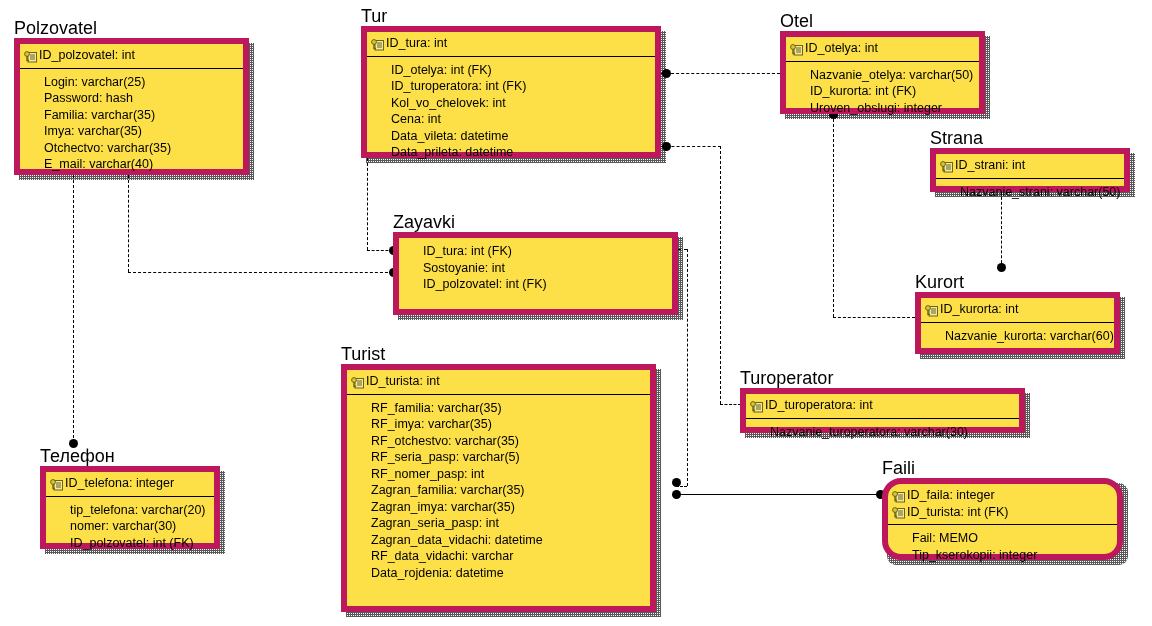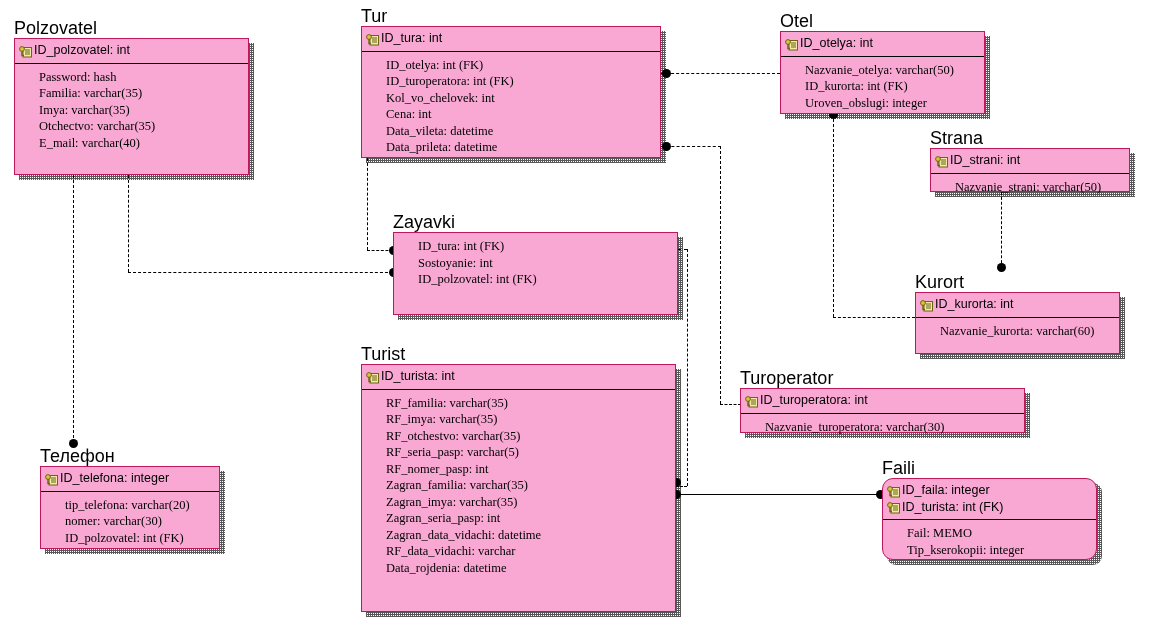--- a/index.html
+++ b/index.html
@@ -7,50 +7,50 @@
   #canvas{position:relative;width:1152px;height:626px;background:#ffffff;overflow:hidden;}
 
   
   .entity{position:absolute;}
   .entity .ent-title{
     position:absolute;left:0;top:-17px;
     font-size:18px;color:#000;white-space:nowrap;line-height:15px;
   }
   .ent-box{
     position:relative;box-sizing:border-box;
-    border:1px solid #be185d;background:#f9a8d4;
+    border:6px solid #be185d;background:#fde047;
     width:100%;height:100%;
     z-index:2;
   }
   
   .ent-shadow{
     position:absolute;left:5px;top:5px;width:100%;height:100%;
     background-image:
       repeating-linear-gradient(0deg,#000 0 1px,transparent 1px 2px),
       repeating-linear-gradient(90deg,#000 0 1px,transparent 1px 2px);
     background-size:2px 2px;
     background-blend-mode:screen;
     opacity:.65;
     z-index:1;
   }
-  .entity.rounded .ent-box{border-radius:11px;}
+  .entity.rounded .ent-box{border-radius:19px;}
   .entity.rounded .ent-shadow{border-radius:9px;}
 
   .ent-pk{
     padding:3px 4px 4px 4px;
     border-bottom:1px solid #000;
   }
   .ent-attrs{padding:5px 4px 5px 4px;}
 
   .row{
     display:flex;align-items:center;
     font-size:12.5px;line-height:16.5px;color:#000;
     white-space:nowrap;
   }
-  .ent-attrs .row{padding-left:20px;font-family:Liberation Serif, serif;}
+  .ent-attrs .row{padding-left:20px;}
 
   
   .key-icon{
     display:inline-block;width:13px;height:13px;
     margin-right:2px;flex:0 0 13px;position:relative;top:1px;
   }
   .h-dash{position:absolute;height:0;border-top:1px dashed #000;}
   .v-dash{position:absolute;width:0;border-left:1px dashed #000;}
   .h-solid{position:absolute;height:0;border-top:1px solid #000;}
   .dot{
@@ -114,20 +114,23 @@
                   <line x1="6" y1="7" x2="11" y2="7" stroke="#6b6212" stroke-width="1"></line>
                   <line x1="6" y1="9" x2="11" y2="9" stroke="#6b6212" stroke-width="1"></line>
                   <circle cx="3" cy="4" r="2.4" fill="#d8c63a" stroke="#6b6212" stroke-width="1"></circle>
                   <path d="M3 6.2 L3 10.5 L5 10.5" fill="none" stroke="#6b6212" stroke-width="1.4"></path>
                 </svg></span>
               <span>ID_polzovatel: int</span>
             </div>
           </div>
           <div class="ent-attrs">
             <div class="row">
+              <span>Login: varchar(25)</span>
+            </div>
+            <div class="row">
               <span>Password: hash</span>
             </div>
             <div class="row">
               <span>Familia: varchar(35)</span>
             </div>
             <div class="row">
               <span>Imya: varchar(35)</span>
             </div>
             <div class="row">
               <span>Otchectvo: varchar(35)</span>
@@ -265,21 +268,21 @@
               <span>ID_kurorta: int</span>
             </div>
           </div>
           <div class="ent-attrs">
             <div class="row">
               <span>Nazvanie_kurorta: varchar(60)</span>
             </div>
           </div>
         </div>
       </div>
-      <div class="entity" style="left: 361px; top: 364px; width: 315px; height: 248px;">
+      <div class="entity" style="left: 341px; top: 364px; width: 315px; height: 248px;">
         <div class="ent-title">Turist</div>
         <div class="ent-shadow"></div>
         <div class="ent-box">
           <div class="ent-pk">
             <div class="row">
               <span class="key-icon"><svg viewBox="0 0 13 13" width="13" height="13" aria-hidden="true">
                   <rect x="4" y="2.5" width="8.5" height="9.5" fill="#f2e9a8" stroke="#6b6212" stroke-width="1"></rect>
                   <line x1="6" y1="5" x2="11" y2="5" stroke="#6b6212" stroke-width="1"></line>
                   <line x1="6" y1="7" x2="11" y2="7" stroke="#6b6212" stroke-width="1"></line>
                   <line x1="6" y1="9" x2="11" y2="9" stroke="#6b6212" stroke-width="1"></line>
@@ -373,21 +376,21 @@
             </div>
             <div class="row">
               <span>nomer: varchar(30)</span>
             </div>
             <div class="row">
               <span>ID_polzovatel: int (FK)</span>
             </div>
           </div>
         </div>
       </div>
-      <div class="entity rounded" style="left: 882px; top: 478px; width: 215px; height: 82px;">
+      <div class="entity rounded" style="left: 882px; top: 478px; width: 241px; height: 82px;">
         <div class="ent-title">Faili</div>
         <div class="ent-shadow"></div>
         <div class="ent-box">
           <div class="ent-pk">
             <div class="row">
               <span class="key-icon"><svg viewBox="0 0 13 13" width="13" height="13" aria-hidden="true">
                   <rect x="4" y="2.5" width="8.5" height="9.5" fill="#f2e9a8" stroke="#6b6212" stroke-width="1"></rect>
                   <line x1="6" y1="5" x2="11" y2="5" stroke="#6b6212" stroke-width="1"></line>
                   <line x1="6" y1="7" x2="11" y2="7" stroke="#6b6212" stroke-width="1"></line>
                   <line x1="6" y1="9" x2="11" y2="9" stroke="#6b6212" stroke-width="1"></line>

